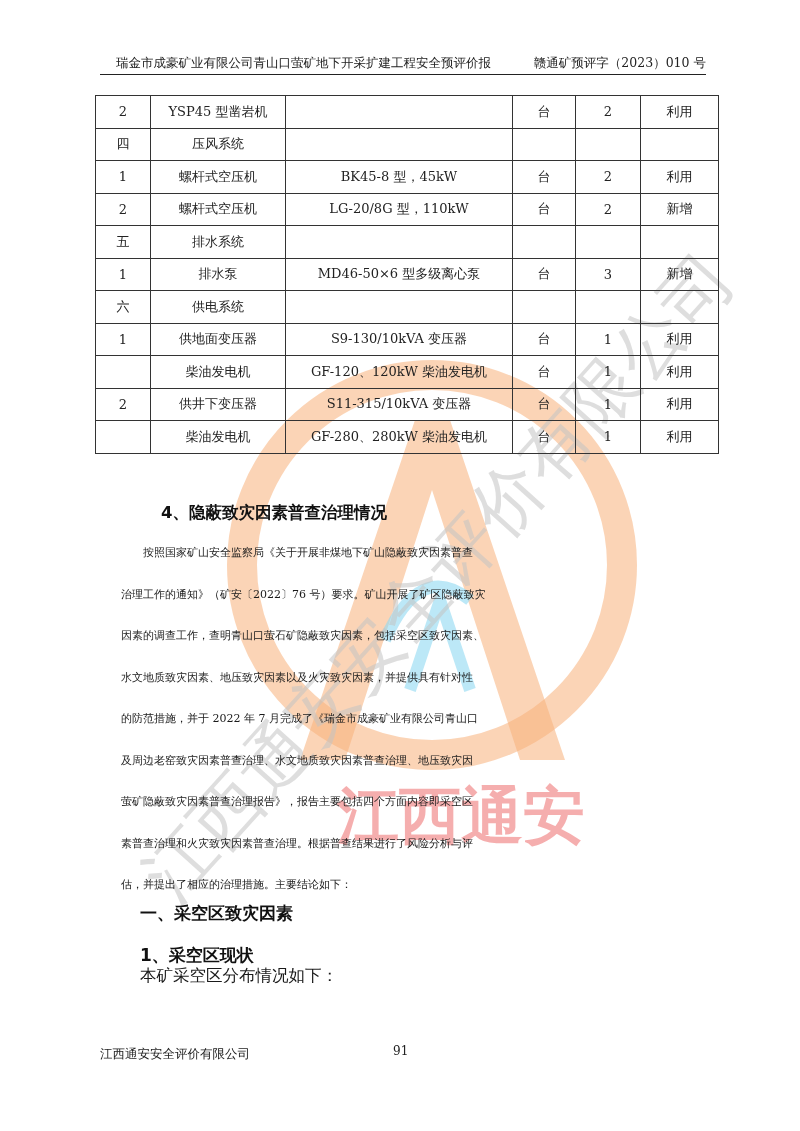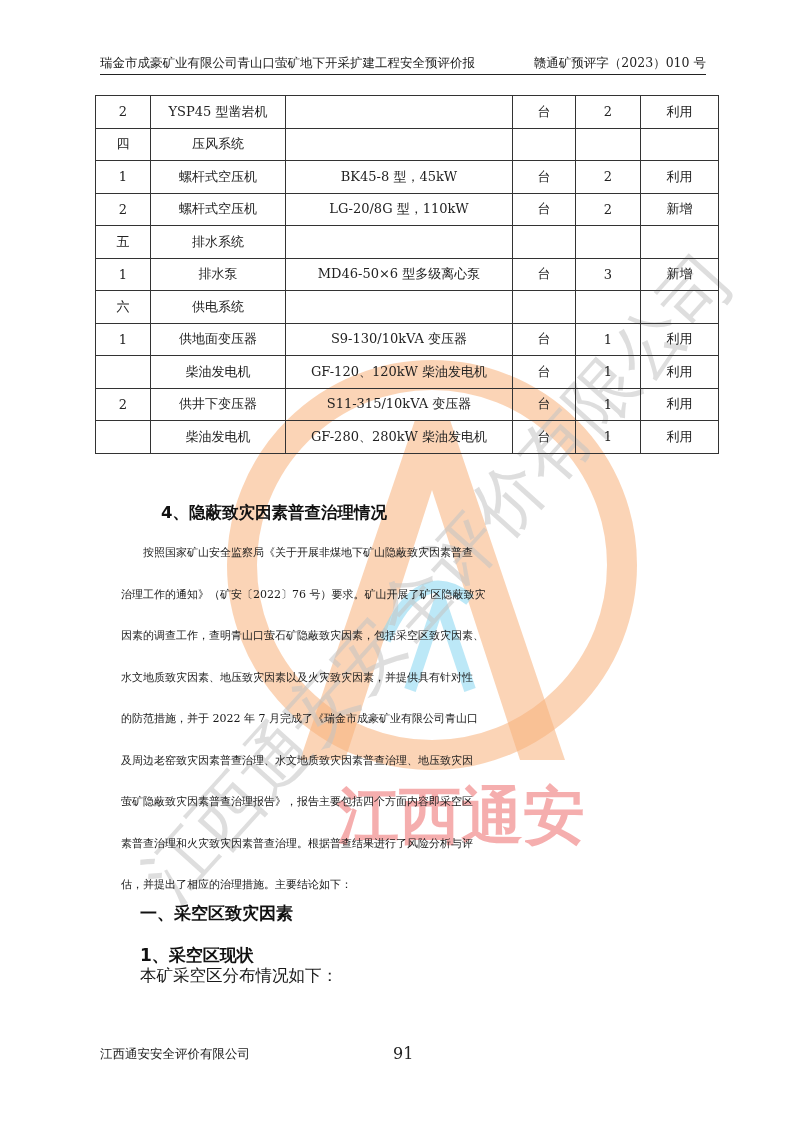--- a/index.html
+++ b/index.html
@@ -5,21 +5,21 @@
     html, body { margin: 0; padding: 0; }
     body {
       width: 800px; height: 1131px; background: #ffffff; position: relative; overflow: hidden;
       font-family: "DejaVu Serif", "Liberation Serif", serif; color: #1a1a1a;
     }
     .page-header {
       position: absolute; left: 100px; top: 54px; width: 606px; height: 20px;
       border-bottom: 1.5px solid #222;
       font-size: 12.5px; line-height: 18px; color: #222;
     }
-    .page-header .left { position: absolute; left: 0; top: 0; text-align: right; }
+    .page-header .left { position: absolute; left: 16px; top: 0; text-align: right; }
     .page-header .right { position: absolute; right: 0; top: 0; }
 
     table.equip {
       position: absolute; left: 95px; top: 95px; width: 623px;
       border-collapse: collapse; table-layout: fixed; font-size: 13px; z-index: 2;
     }
     table.equip td {
       border: 1.2px solid #333; height: 31.5px; padding: 0; text-align: center;
       vertical-align: middle; color: #222; white-space: nowrap;
     }
@@ -36,21 +36,21 @@
       font-size: 11px; line-height: 41.5px; color: #1a1a1a; text-align: justify;
     }
     .para .line { display: block; white-space: nowrap; height: 41.5px; }
     .h-section {
       position: absolute; left: 140px; font-size: 17px; font-weight: bold;
       font-family: "DejaVu Sans", "Liberation Sans", sans-serif; color: #111;
     }
     .body-line { position: absolute; left: 140px; font-size: 16.5px; color: #1a1a1a; }
 
     .footer-left { position: absolute; left: 100px; top: 1046px; font-size: 12.5px; color: #222; }
-    .footer-page { position: absolute; left: 393px; top: 1044px; font-size: 16px; color: #222; }
+    .footer-page { position: absolute; left: 393px; top: 1044px; font-size: 12px; color: #222; }
   </style>
 </head>
 <body>
 
 <div class="page-header">
   <span class="left">瑞金市成豪矿业有限公司青山口萤矿地下开采扩建工程安全预评价报</span>
   <span class="right">赣通矿预评字（2023）010 号</span>
 </div>
 
 <svg class="watermark" viewBox="0 0 800 1131" xmlns="http://www.w3.org/2000/svg">

